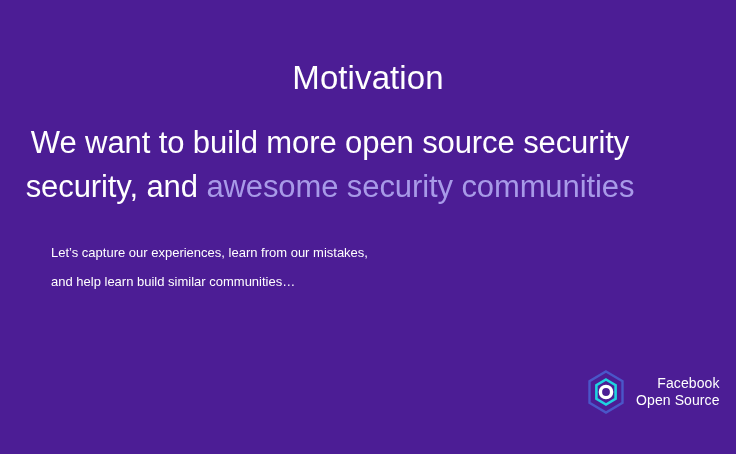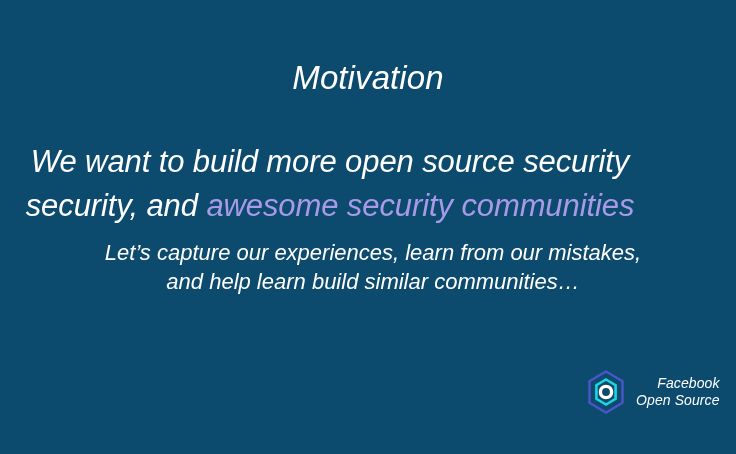--- a/index.html
+++ b/index.html
@@ -11,43 +11,42 @@
     width: 736px;
     height: 454px;
     overflow: hidden;
     font-family: "Liberation Sans", sans-serif;
     -webkit-font-smoothing: antialiased;
   }
   .slide {
     position: relative;
     width: 736px;
     height: 454px;
-    background: #0c4a6e;
+    background: #4c1d95;
     box-sizing: border-box;
-    font-style: italic;
   }
 
   
   .slide-title {
     position: absolute;
     top: 58px;
     left: 0;
     width: 736px;
     text-align: center;
     color: #ffffff;
     font-size: 33px;
     font-weight: 400;
     line-height: 40px;
     letter-spacing: 0.1px;
   }
 
   
   .headline {
     position: absolute;
-    top: 140px;
+    top: 121px;
     left: 0;
     width: 660px;
     text-align: center;
     color: #ffffff;
     font-size: 31px;
     font-weight: 400;
     line-height: 44px;
     letter-spacing: -0.1px;
   }
   .headline .line {
@@ -56,25 +55,25 @@
   }
   .accent {
     color: #a89ae8;
     margin-top: 18px;
   }
 
   
   .subtext {
     position: absolute;
     top: 238px;
-    left: 44px;
+    left: 51px;
     width: 658px;
-    text-align: center;
+    text-align: left;
     color: #ffffff;
-    font-size: 22px;
+    font-size: 13px;
     font-weight: 400;
     line-height: 29px;
     letter-spacing: 0px;
   }
   .subtext .line {
     display: block;
     white-space: nowrap;
   }
 
   

